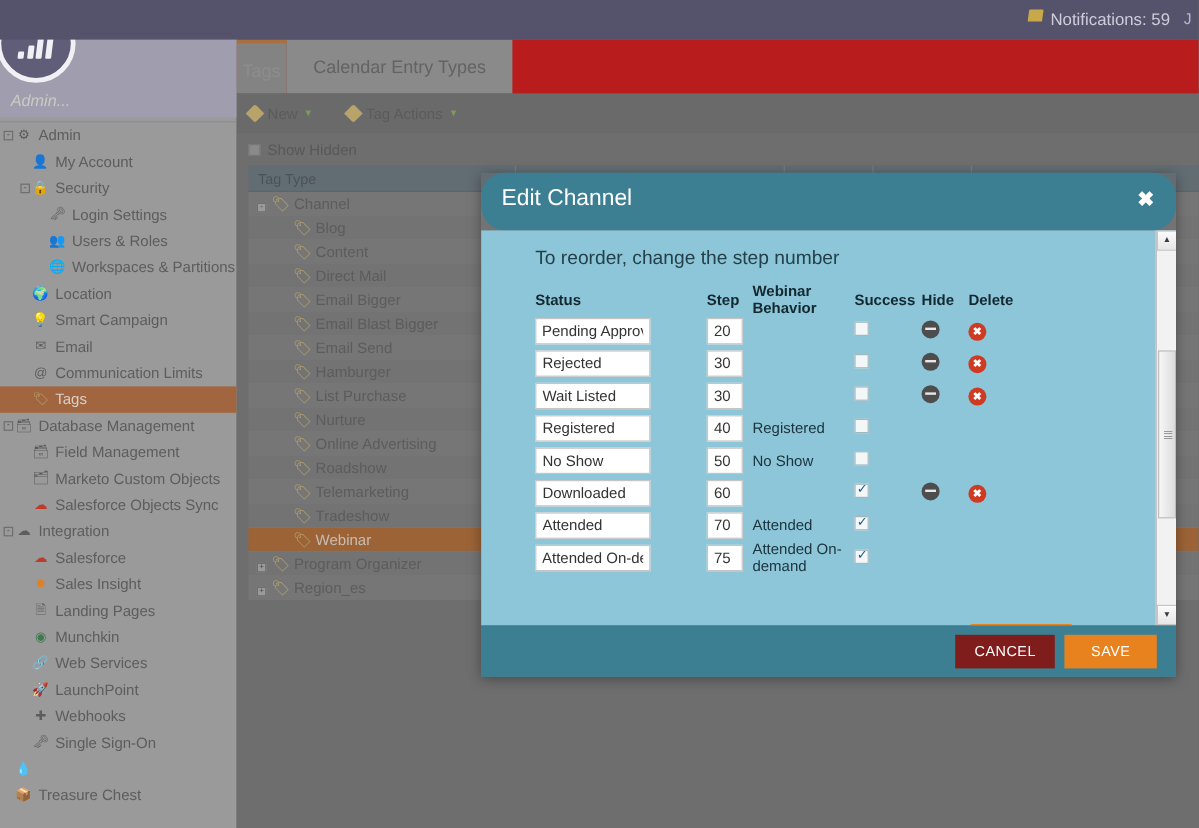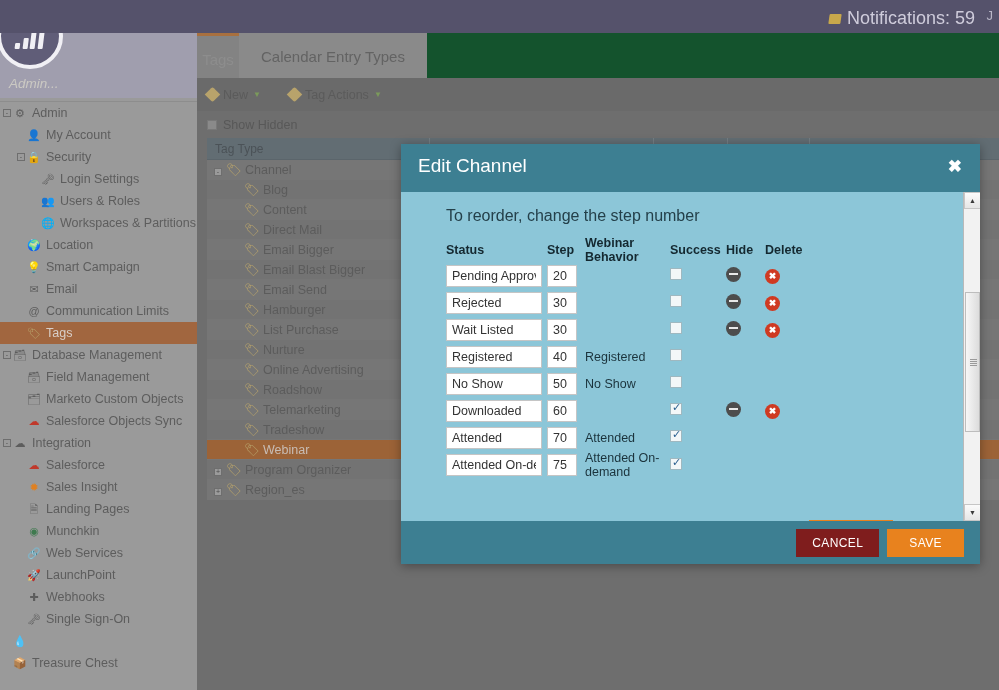--- a/index.html
+++ b/index.html
@@ -16,22 +16,22 @@
 
   
   #topbar {
     position:absolute; left:0; top:0; width:999px; height:33px;
     background:#55526b;
     color:#c9c6d6;
     z-index: 5;
   }
   #topbar .notif {
     position:absolute; right:24px; top:8px;
-    font-size:18px; color:#cfccdb;
-    display:flex; align-items:center; gap:6px;
+    font-size:14px; color:#cfccdb;
+    display:flex; align-items:flex-start; gap:6px;
   }
   #topbar .notif-icon{
     width:12px;height:10px;background:#c8a84b;
     border-radius:1px; display:inline-block;
     transform: skewX(-8deg);
   }
   #topbar .edgechar{
     position:absolute; right:6px; top:8px; font-size:13px; color:#b9b6c7;
   }
 
@@ -86,21 +86,21 @@
   .sq{ display:inline-block; width:8px; height:8px; border:1px solid #6e6e6e; background:#9a9a9a;
        font-size:7px; line-height:6px; text-align:center; color:#4a4a4a; }
 
   
   #main{
     position:absolute; left:197px; top:33px; width:802px; height:657px;
     background:#6e6e6e; z-index:2;
   }
   #tabs{
     position:absolute; left:0; top:0; height:45px; width:802px;
-    background:#14532d;
+    background:#b91c1c;
   }
   .tab{
     position:absolute; top:0; height:45px; line-height:47px;
     padding:0 22px; font-size:15px; color:#7a7a7a;
   }
   .tab.active{ left:0; background:#838383; color:#8d8d8d; border-top:3px solid #a8703f; width:42px; padding:0; text-align:center;}
   .tab.inactive{ left:42px; background:#8a8a8a; color:#636363; }
 
   #toolbar{
     position:absolute; left:0; top:45px; width:802px; height:33px;
@@ -145,21 +145,21 @@
   .tind1{ padding-left:4px;}
   .tind2{ padding-left:22px;}
 
   
   #modal{
     position:absolute; left:401px; top:144px; width:579px; height:420px;
     z-index:20;
     box-shadow:0 2px 10px rgba(0,0,0,0.35);
   }
   #modal-head{
-    height:48px; background:#3d7f92; position:relative;
+    height:48px; background:#3d7f92; position:relative;border-radius:20px;
   }
   #modal-title{
     position:absolute; left:17px; top:11px; font-size:19px; color:#fff;
     font-family:"Liberation Sans", sans-serif;
   }
   #modal-close{
     position:absolute; right:18px; top:14px; color:#fff; font-size:17px;
     font-weight:bold; line-height:17px; cursor:pointer;
   }
   #modal-body{
@@ -169,21 +169,21 @@
     position:absolute; left:45px; top:15px; font-size:16px; color:#24404a;
   }
   #grid{
     position:absolute; left:45px; top:46px; width:470px;
   }
   #grid .hdr{
     display:flex; font-weight:bold; font-size:12.5px; color:#142830;
     height:24px; align-items:center;
   }
   .c-status{ width:101px; flex:0 0 101px;}
-  .c-step{ width:38px; flex:0 0 38px;}
+  .c-step{ width:38px; flex:0 0 38px;margin-left:42px;}
   .c-beh{ width:85px; flex:0 0 85px;}
   .c-suc{ width:56px; flex:0 0 56px;}
   .c-hide{ width:39px; flex:0 0 39px;}
   .c-del{ width:45px; flex:0 0 45px;}
 
   .grow{
     display:flex; align-items:center; min-height:27px; margin-bottom:0;
   }
   .grow .c-status input, .grow .c-step input{
     background:#fff; border:1px solid #c5c5c5; height:22px;

